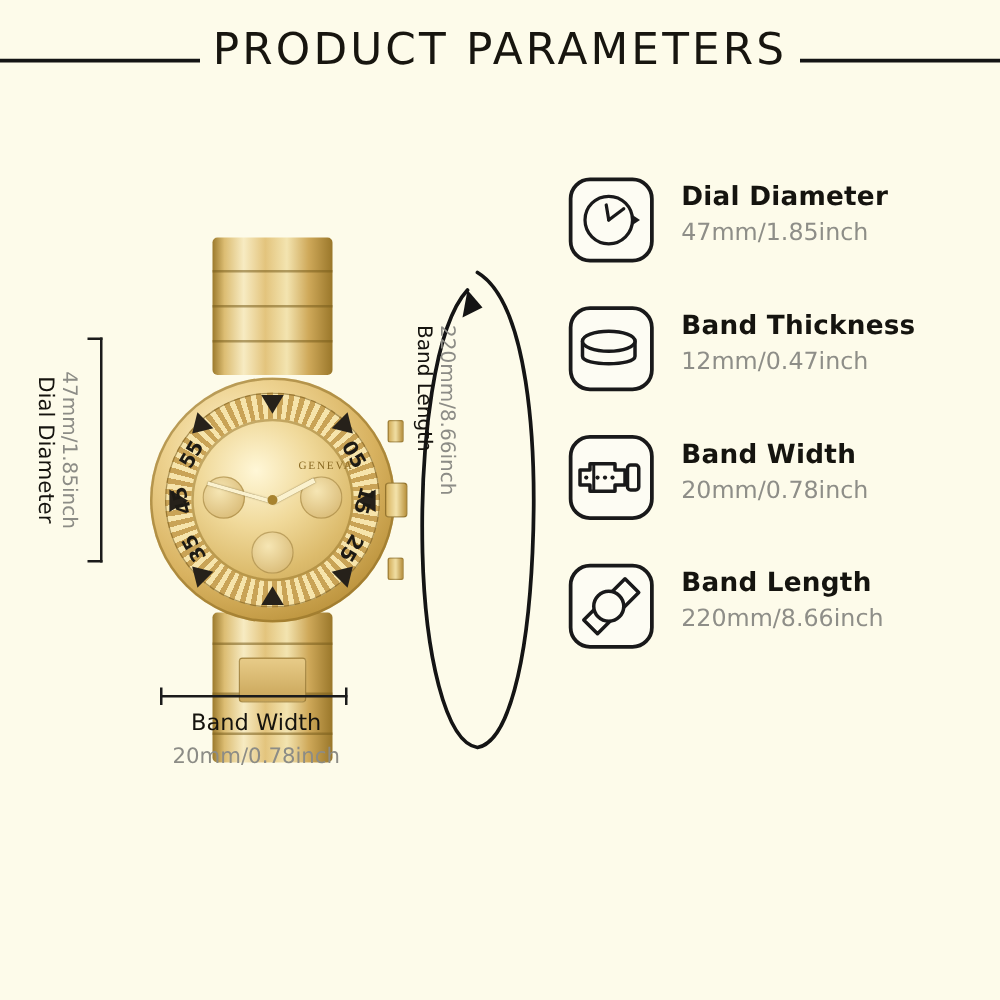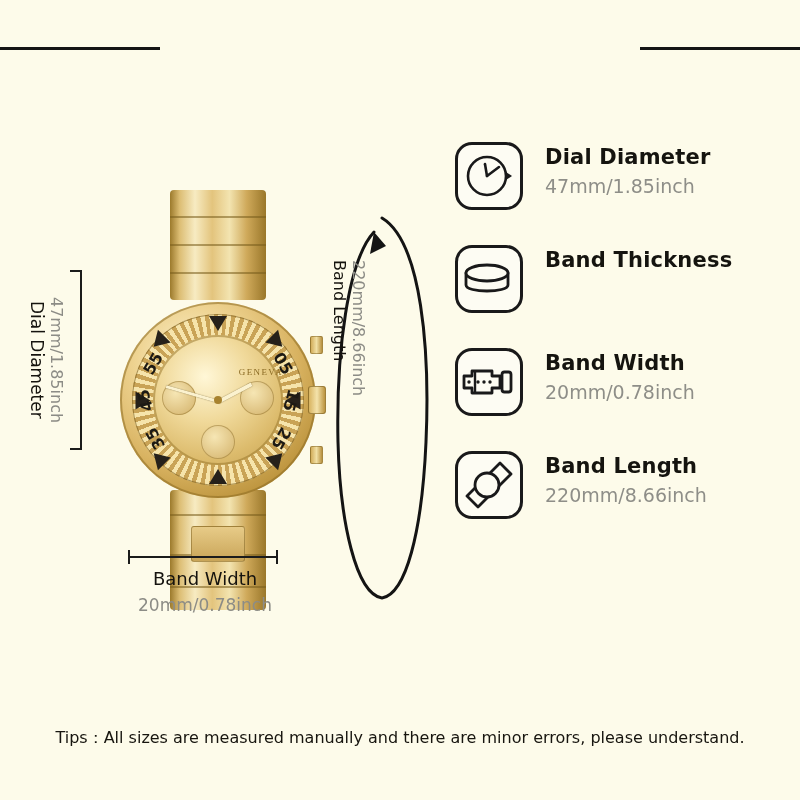--- a/index.html
+++ b/index.html
@@ -362,20 +362,21 @@
   }
 </style>
 </head>
 <body>
 
 <div class="page">
 
   <div class="header">
     <div class="header-rule left"></div>
     <div class="header-rule right"></div>
+    <div class="header-title">PRODUCT PARAMETERS</div>
   </div>
 
   <div class="watch-block">
 
     <div class="watch-photo">
       <div class="band-top">
         <div class="link-line" style="top:26px"></div>
         <div class="link-line" style="top:54px"></div>
         <div class="link-line" style="top:82px"></div>
       </div>
@@ -471,20 +472,21 @@
 
     <div class="spec-row">
       <div class="spec-icon">
         <svg width="62" height="62" viewBox="0 0 62 62">
           <path d="M8 25 C8 17 50 17 50 25 L50 37 C50 45 8 45 8 37 Z" fill="#fdfcf3" stroke="#19191a" stroke-width="2.8"></path>
           <ellipse cx="29" cy="25" rx="21" ry="8" fill="#fdfcf3" stroke="#19191a" stroke-width="2.8"></ellipse>
         </svg>
       </div>
       <div class="spec-text">
         <span class="spec-label">Band Thickness</span>
+        <span class="spec-value">12mm/0.47inch</span>
       </div>
     </div>
 
     <div class="spec-row">
       <div class="spec-icon">
         <svg width="62" height="62" viewBox="0 0 62 62">
           <path d="M6 25 L14 25 L14 20 L34 20 L34 25 L42 25 L42 37 L34 37 L34 42 L14 42 L14 37 L6 37 Z" fill="#fdfcf3" stroke="#19191a" stroke-width="2.8" stroke-linejoin="round"></path>
           <rect x="44" y="21" width="9" height="20" rx="2.5" fill="#fdfcf3" stroke="#19191a" stroke-width="2.8"></rect>
           <circle cx="11" cy="31" r="1.7" fill="#19191a"></circle>
           <circle cx="20" cy="31" r="1.7" fill="#19191a"></circle>
@@ -507,14 +509,13 @@
         </svg>
       </div>
       <div class="spec-text">
         <span class="spec-label">Band Length</span>
         <span class="spec-value">220mm/8.66inch</span>
       </div>
     </div>
 
   </div>
 
-  <div class="tips">Tips：All sizes are measured manually and there are minor errors, please understand.</div>
 </div>
 
 </body></html>

